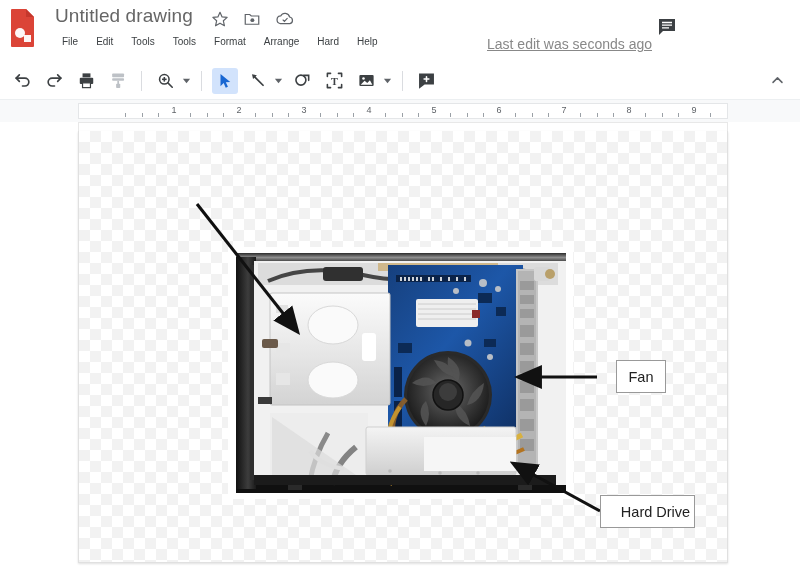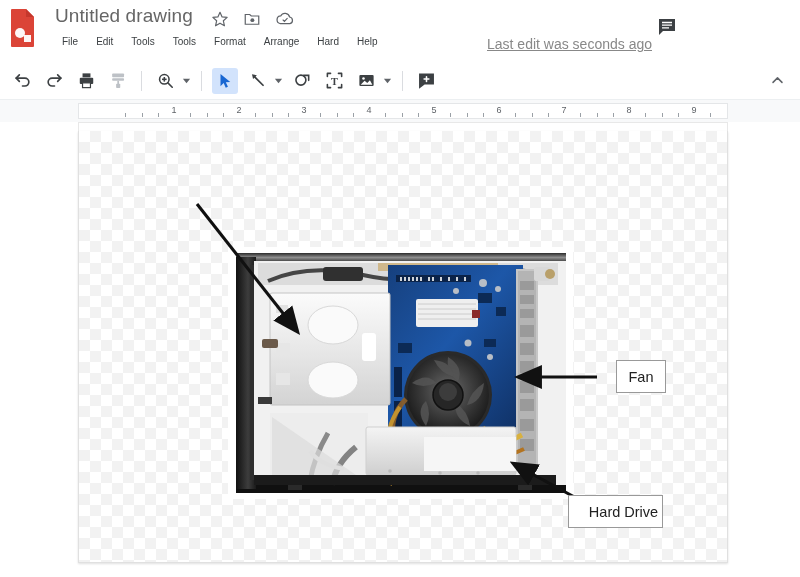--- a/index.html
+++ b/index.html
@@ -95,21 +95,21 @@
 
   
   .label-box {
     position:absolute; background:#ffffff; border:1px solid #999;
     display:flex; align-items:center; justify-content:center;
     font-size:14.5px; color:#222; font-family:"Liberation Sans", sans-serif;
     box-shadow:0 0 0 0 rgba(0,0,0,0);
   }
   #label-dvd  { left:143px; top:171px; width:96px; height:32px; }
   #label-fan  { left:616px; top:360px; width:50px; height:33px; }
-  #label-hdd  { left:568px; top:495px; width:95px; height:33px;padding-left:16px; }
+  #label-hdd  { left:600px; top:495px; width:95px; height:33px;padding-left:16px; }
 
   .arrows { position:absolute; left:0; top:0; width:800px; height:455px; pointer-events:none; }
 
   .watermark {
     position:absolute; left:606px; top:541px;
     font-family:"Liberation Serif", serif; font-size:21px; color:#c9c9cf;
     white-space:nowrap; letter-spacing:.2px;
   }
 </style>
 </head>

